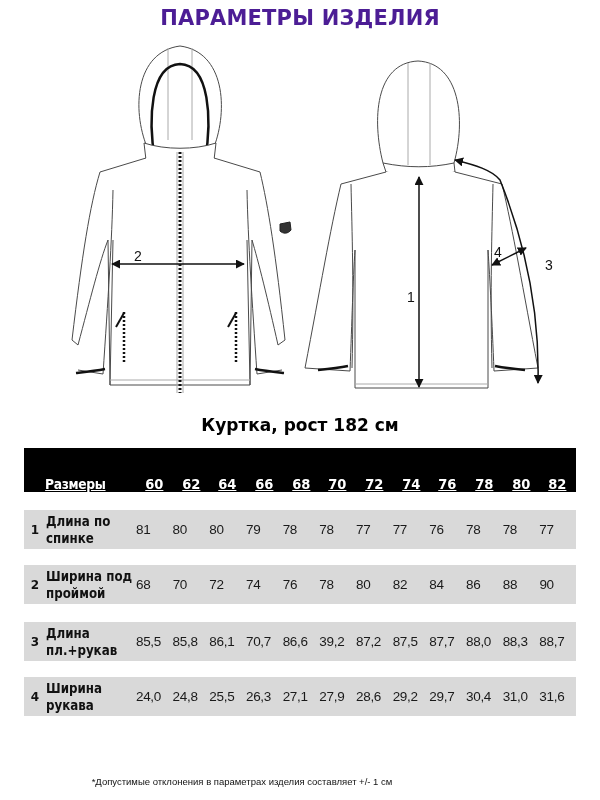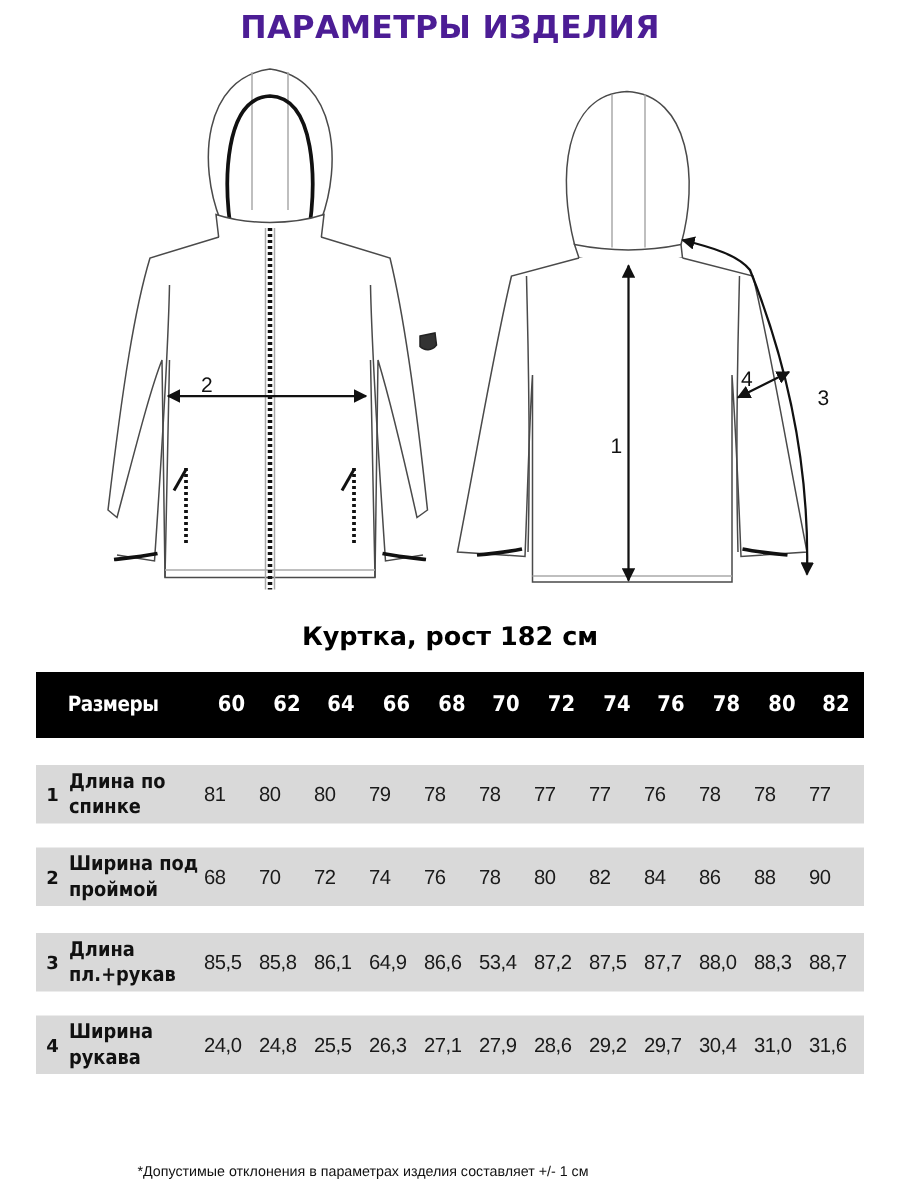--- a/index.html
+++ b/index.html
@@ -15,21 +15,21 @@
   .illustration { position: absolute; left: 0; top: 40px; width: 600px; height: 360px; }
 
   .subtitle {
     position: absolute; left: 0; top: 415px; width: 600px; text-align: center;
     font-family: "DejaVu Sans", sans-serif; font-weight: bold; font-size: 17px; color: #000;
   }
 
   .table { position: absolute; left: 24px; top: 448px; width: 552px; }
   .hdr {
     position: absolute; left: 0; top: 0; width: 552px; height: 44px; background: #000;
-    color: #fff; display: flex; align-items: center;
+    color: #fff; display: flex; align-items: flex-end; text-decoration: underline;
   }
   .hdr .label-cell {
     width: 112px; padding-left: 24px; font-family: "DejaVu Sans", sans-serif;
     font-weight: bold; font-size: 14px; letter-spacing: -0.4px; transform: scaleX(0.88); transform-origin: left center;
   }
   .hdr .size { width: 36.7px; text-align: center; font-family: "DejaVu Sans", sans-serif; font-weight: bold; font-size: 14.5px; transform: scaleX(0.9); }
 
   .row {
     position: absolute; left: 0; width: 552px; height: 39px; background: #d9d9d9;
     display: flex; align-items: center;
@@ -183,23 +183,23 @@
 
   <div class="row" style="top:174px;">
     <div class="num">3</div>
     <div class="name">
       <div>Длина</div>
       <div>пл.+рукав</div>
     </div>
     <div class="val">85,5</div>
     <div class="val">85,8</div>
     <div class="val">86,1</div>
-    <div class="val">64,9</div>
+    <div class="val">70,7</div>
     <div class="val">86,6</div>
-    <div class="val">53,4</div>
+    <div class="val">39,2</div>
     <div class="val">87,2</div>
     <div class="val">87,5</div>
     <div class="val">87,7</div>
     <div class="val">88,0</div>
     <div class="val">88,3</div>
     <div class="val">88,7</div>
   </div>
 
   <div class="row" style="top:229px;">
     <div class="num">4</div>

